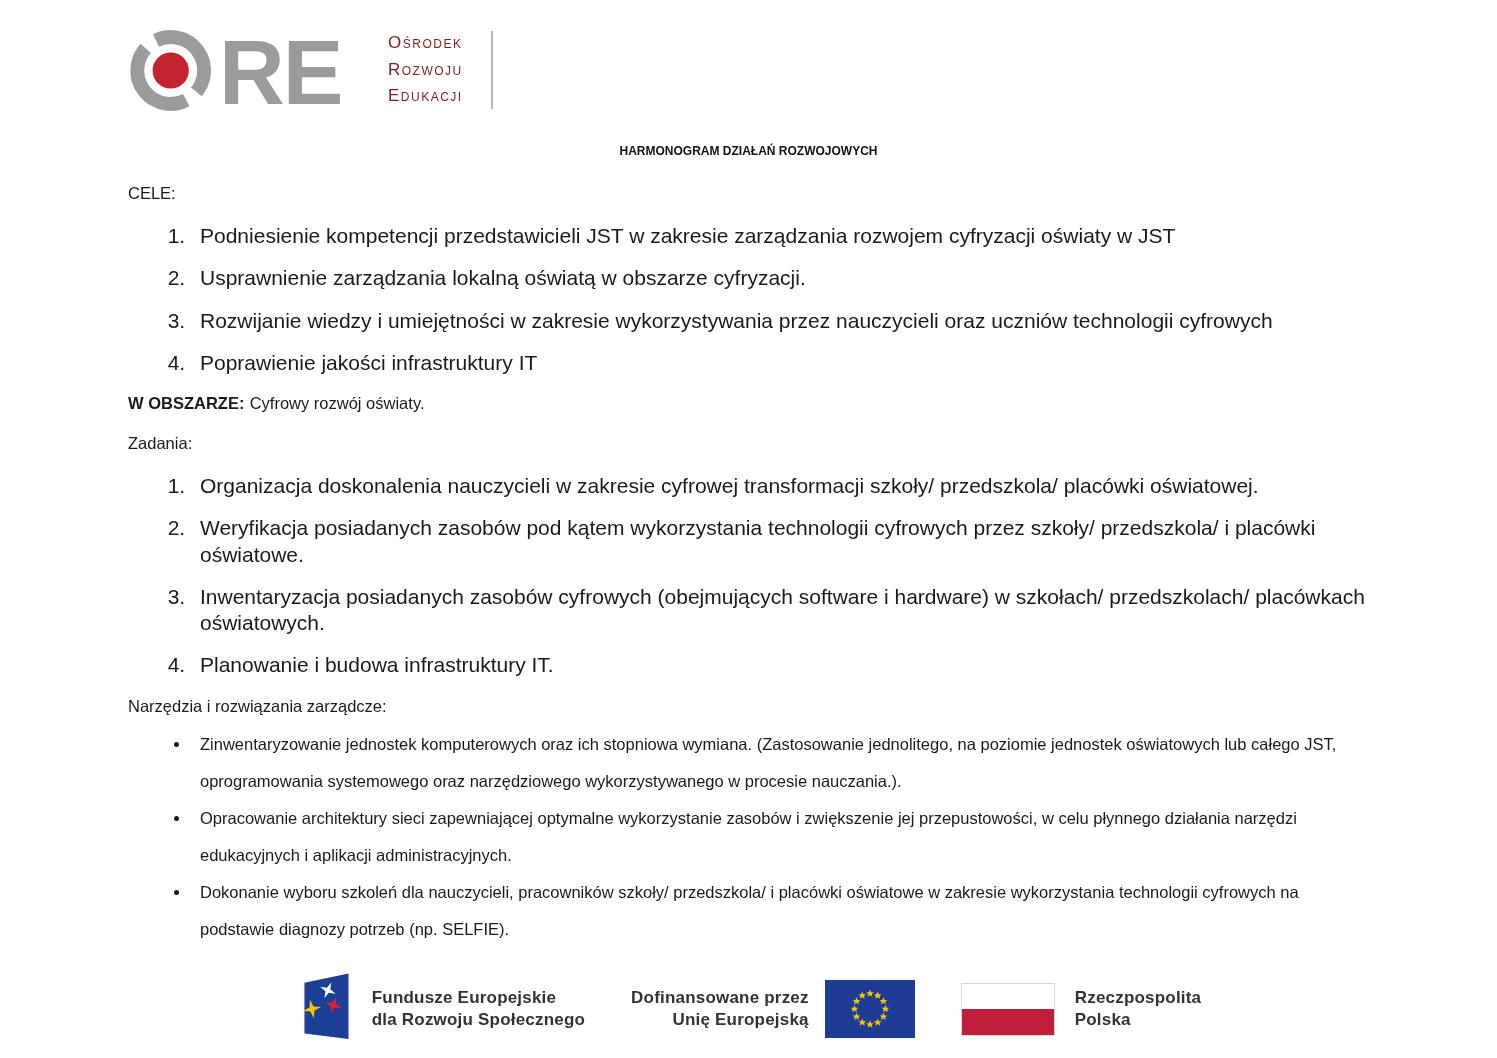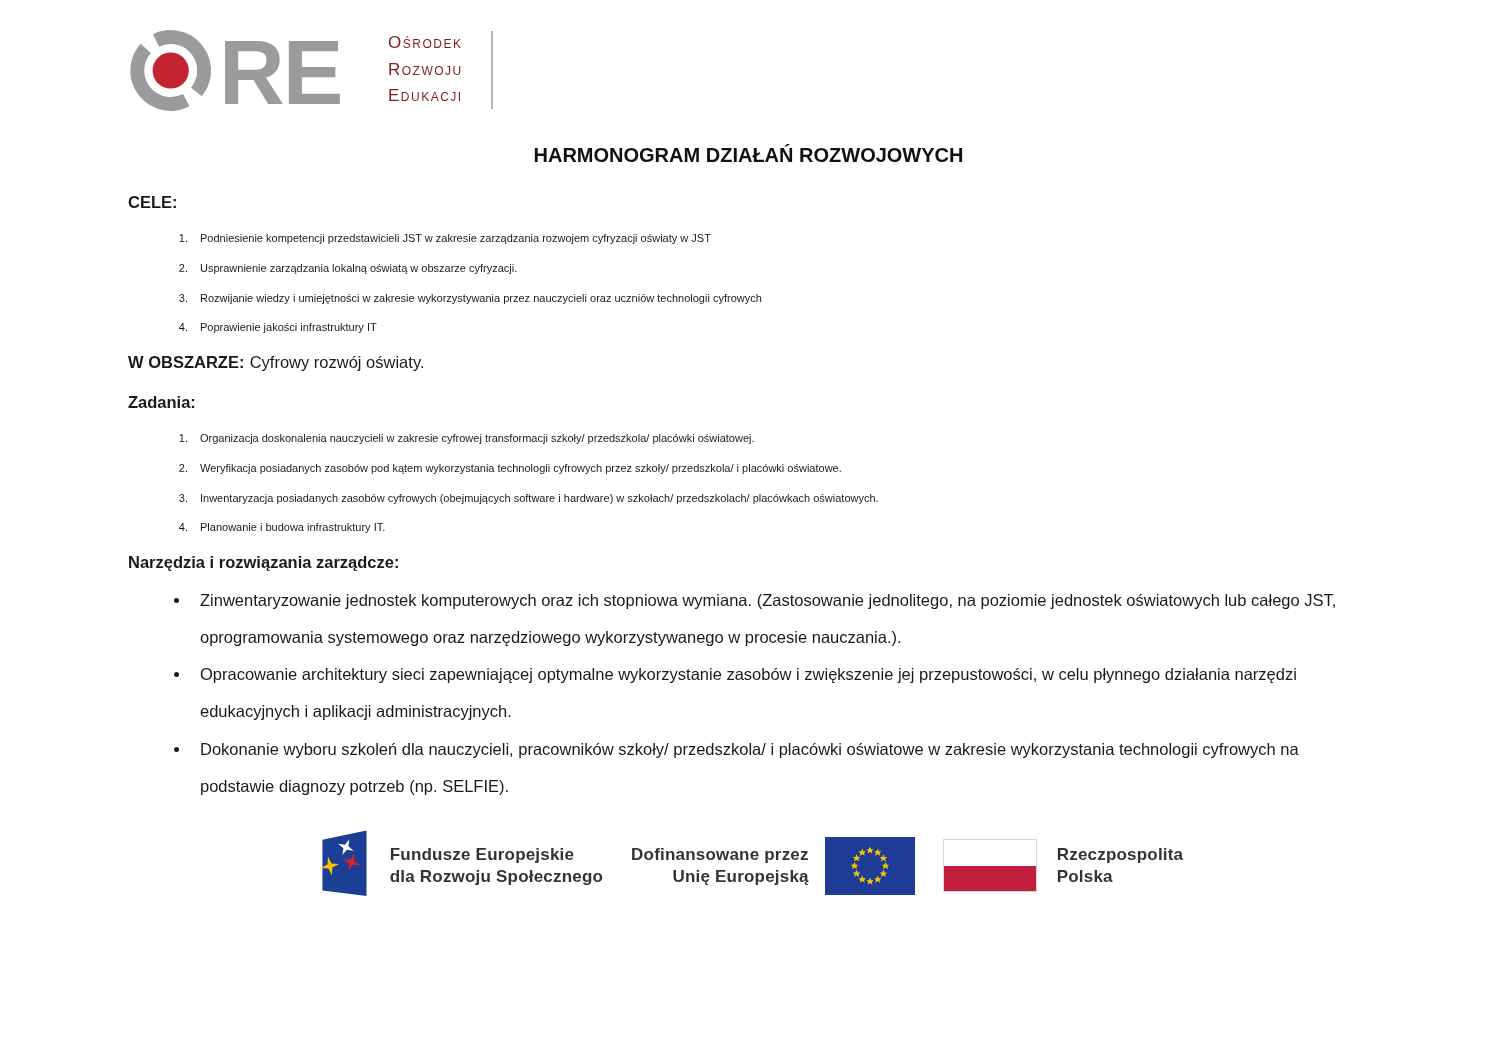--- a/index.html
+++ b/index.html
@@ -33,46 +33,46 @@
     width: 2px; height: 78px; background: #b5b5b7;
     margin: 0 28px;
   }
   .address {
     font-size: 12.5px; line-height: 1.5;
     color: #acacae; letter-spacing: .4px;
   }
 
   
   .doc-title {
-    text-align: center; font-weight: bold; font-size: 20px;
+    text-align: center; font-weight: bold; font-size: 12px;
     margin: 14px 0 26px 0; color: #111;
   }
   .para { font-size: 16.5px; margin-bottom: 21px; }
   .runin { font-weight: bold; margin-right: .32em; }
-  .head { font-weight: bold; font-size: 16.5px; margin-bottom: 20px; }
+  .head { font-weight: normal; font-size: 16.5px; margin-bottom: 20px; }
 
   ol.num-list {
     list-style: decimal outside;
     padding-left: 63px; margin-bottom: 18px;
-    font-size: 11px;
+    font-size: 21px;
   }
   ol.num-list li { margin-bottom: 16px; padding-left: 9px; line-height: 1.25; }
 
   ul.bullet-list {
     list-style: disc outside;
     padding-left: 63px; margin-bottom: 4px;
     font-size: 16.5px;
   }
   ul.bullet-list li { padding-left: 9px; line-height: 2.25; }
 
   
   .footer-logos {
     margin-top: 20px;
     display: flex; align-items: center; justify-content: center;
-    gap: 28px;
+    gap: 46px;
   }
   .logo-group { display: flex; align-items: center; }
   .logo-text {
     font-weight: bold; font-size: 17px; line-height: 1.3;
     color: #333336; letter-spacing: .2px;
   }
   .fe-text { margin-left: 16px; }
   .pl-text { margin-left: 20px; }
   .cofund-text { text-align: right; margin-right: 16px; }
   .pl-flag {

